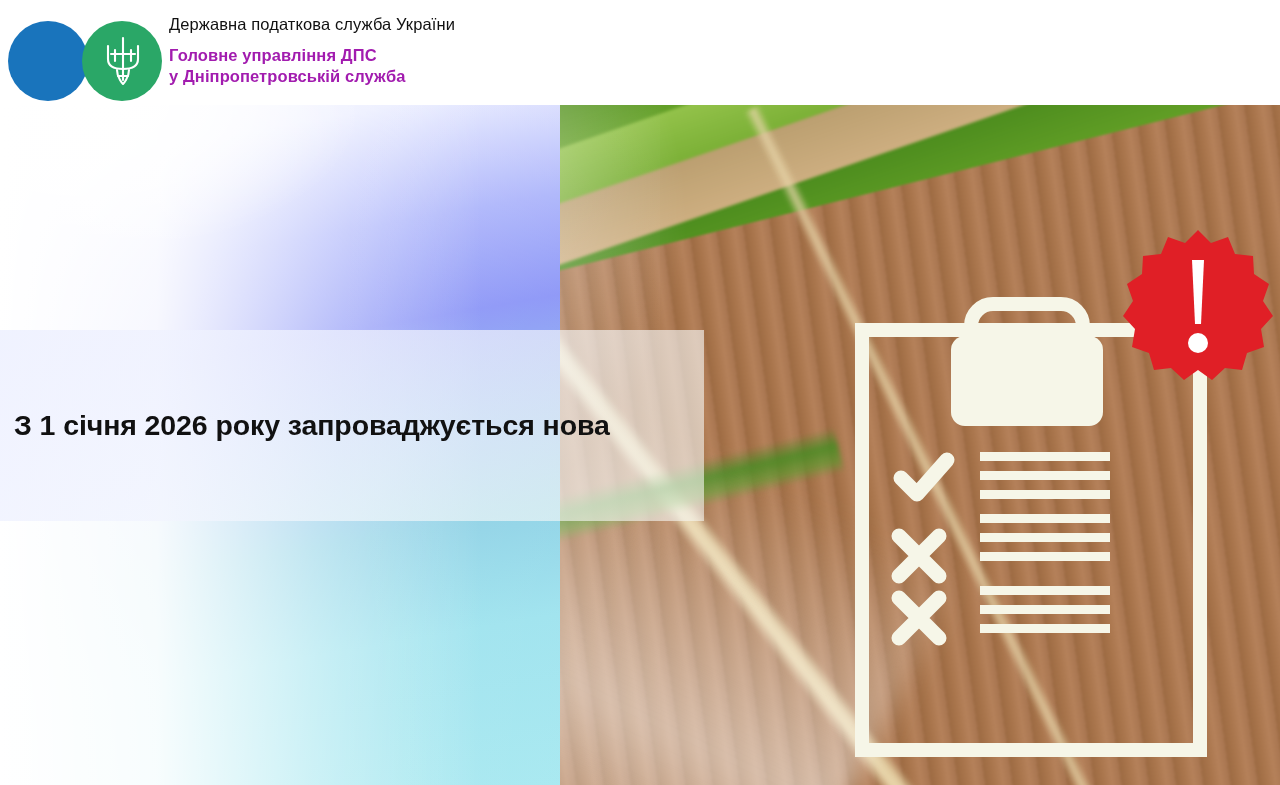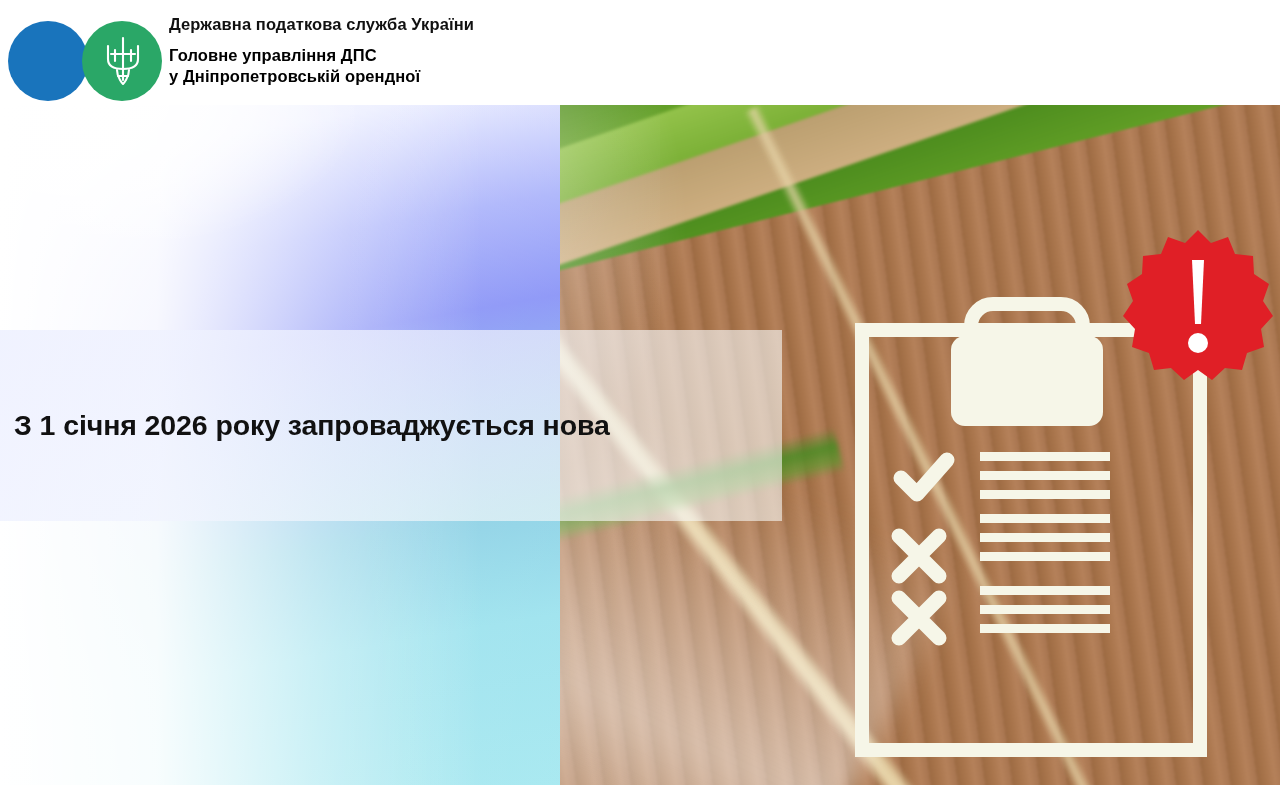--- a/index.html
+++ b/index.html
@@ -46,30 +46,30 @@
   .trident {
     position:absolute; left:104px; top:36px;
     width:38px; height:52px;
   }
   .header-text {
     padding-left:4px;
     padding-bottom:2px;
   }
   .org-line1 {
     font-size:16.5px;
-    font-weight:bold;
+    font-weight:normal;
     color:#111111;
     letter-spacing:0.1px;
     line-height:1.1;
     margin-bottom:11px;
   }
   .org-line2 {
     font-size:16.5px;
     font-weight:bold;
-    color:#000000;
+    color:#a21caf;
     letter-spacing:0.1px;
     line-height:1.30;
   }
 
   
   .photo {
     position:absolute; left:0; top:105px;
     width:1280px; height:680px;
     overflow:hidden;
     background:#6a9b24;
@@ -235,21 +235,21 @@
     background:radial-gradient(ellipse 80% 100% at 20% 0%,
         rgba(255,255,255,.96) 0%,
         rgba(255,255,255,.55) 45%,
         rgba(255,255,255,0) 78%);
   }
 
   
   .headline-panel {
     position:absolute;
     left:0px; top:330px;
-    width:782px; height:191px;
+    width:704px; height:191px;
     z-index:30;
     background:linear-gradient(125deg,
         rgba(236,239,255,.80) 0%,
         rgba(240,243,255,.72) 30%,
         rgba(247,249,252,.66) 58%,
         rgba(246,247,243,.60) 100%);
     padding:6px 12px 6px 14px;
     display:flex;
     flex-direction:column;
     justify-content:center;
@@ -376,18 +376,18 @@
             <path d="M13 34 C13 42 19 48 19 48 C19 48 25 42 25 34"></path>
             <path d="M14 40 L24 40"></path>
           </g>
         </svg>
       </div>
     </div>
     <div class="header-text">
       <div class="org-line1">Державна податкова служба України</div>
       <div class="org-line2">
         <div>Головне управління ДПС</div>
-        <div>у Дніпропетровській орендної</div>
+        <div>у Дніпропетровській служба</div>
       </div>
     </div>
   </div>
 
 </div>
 
 </body></html>

